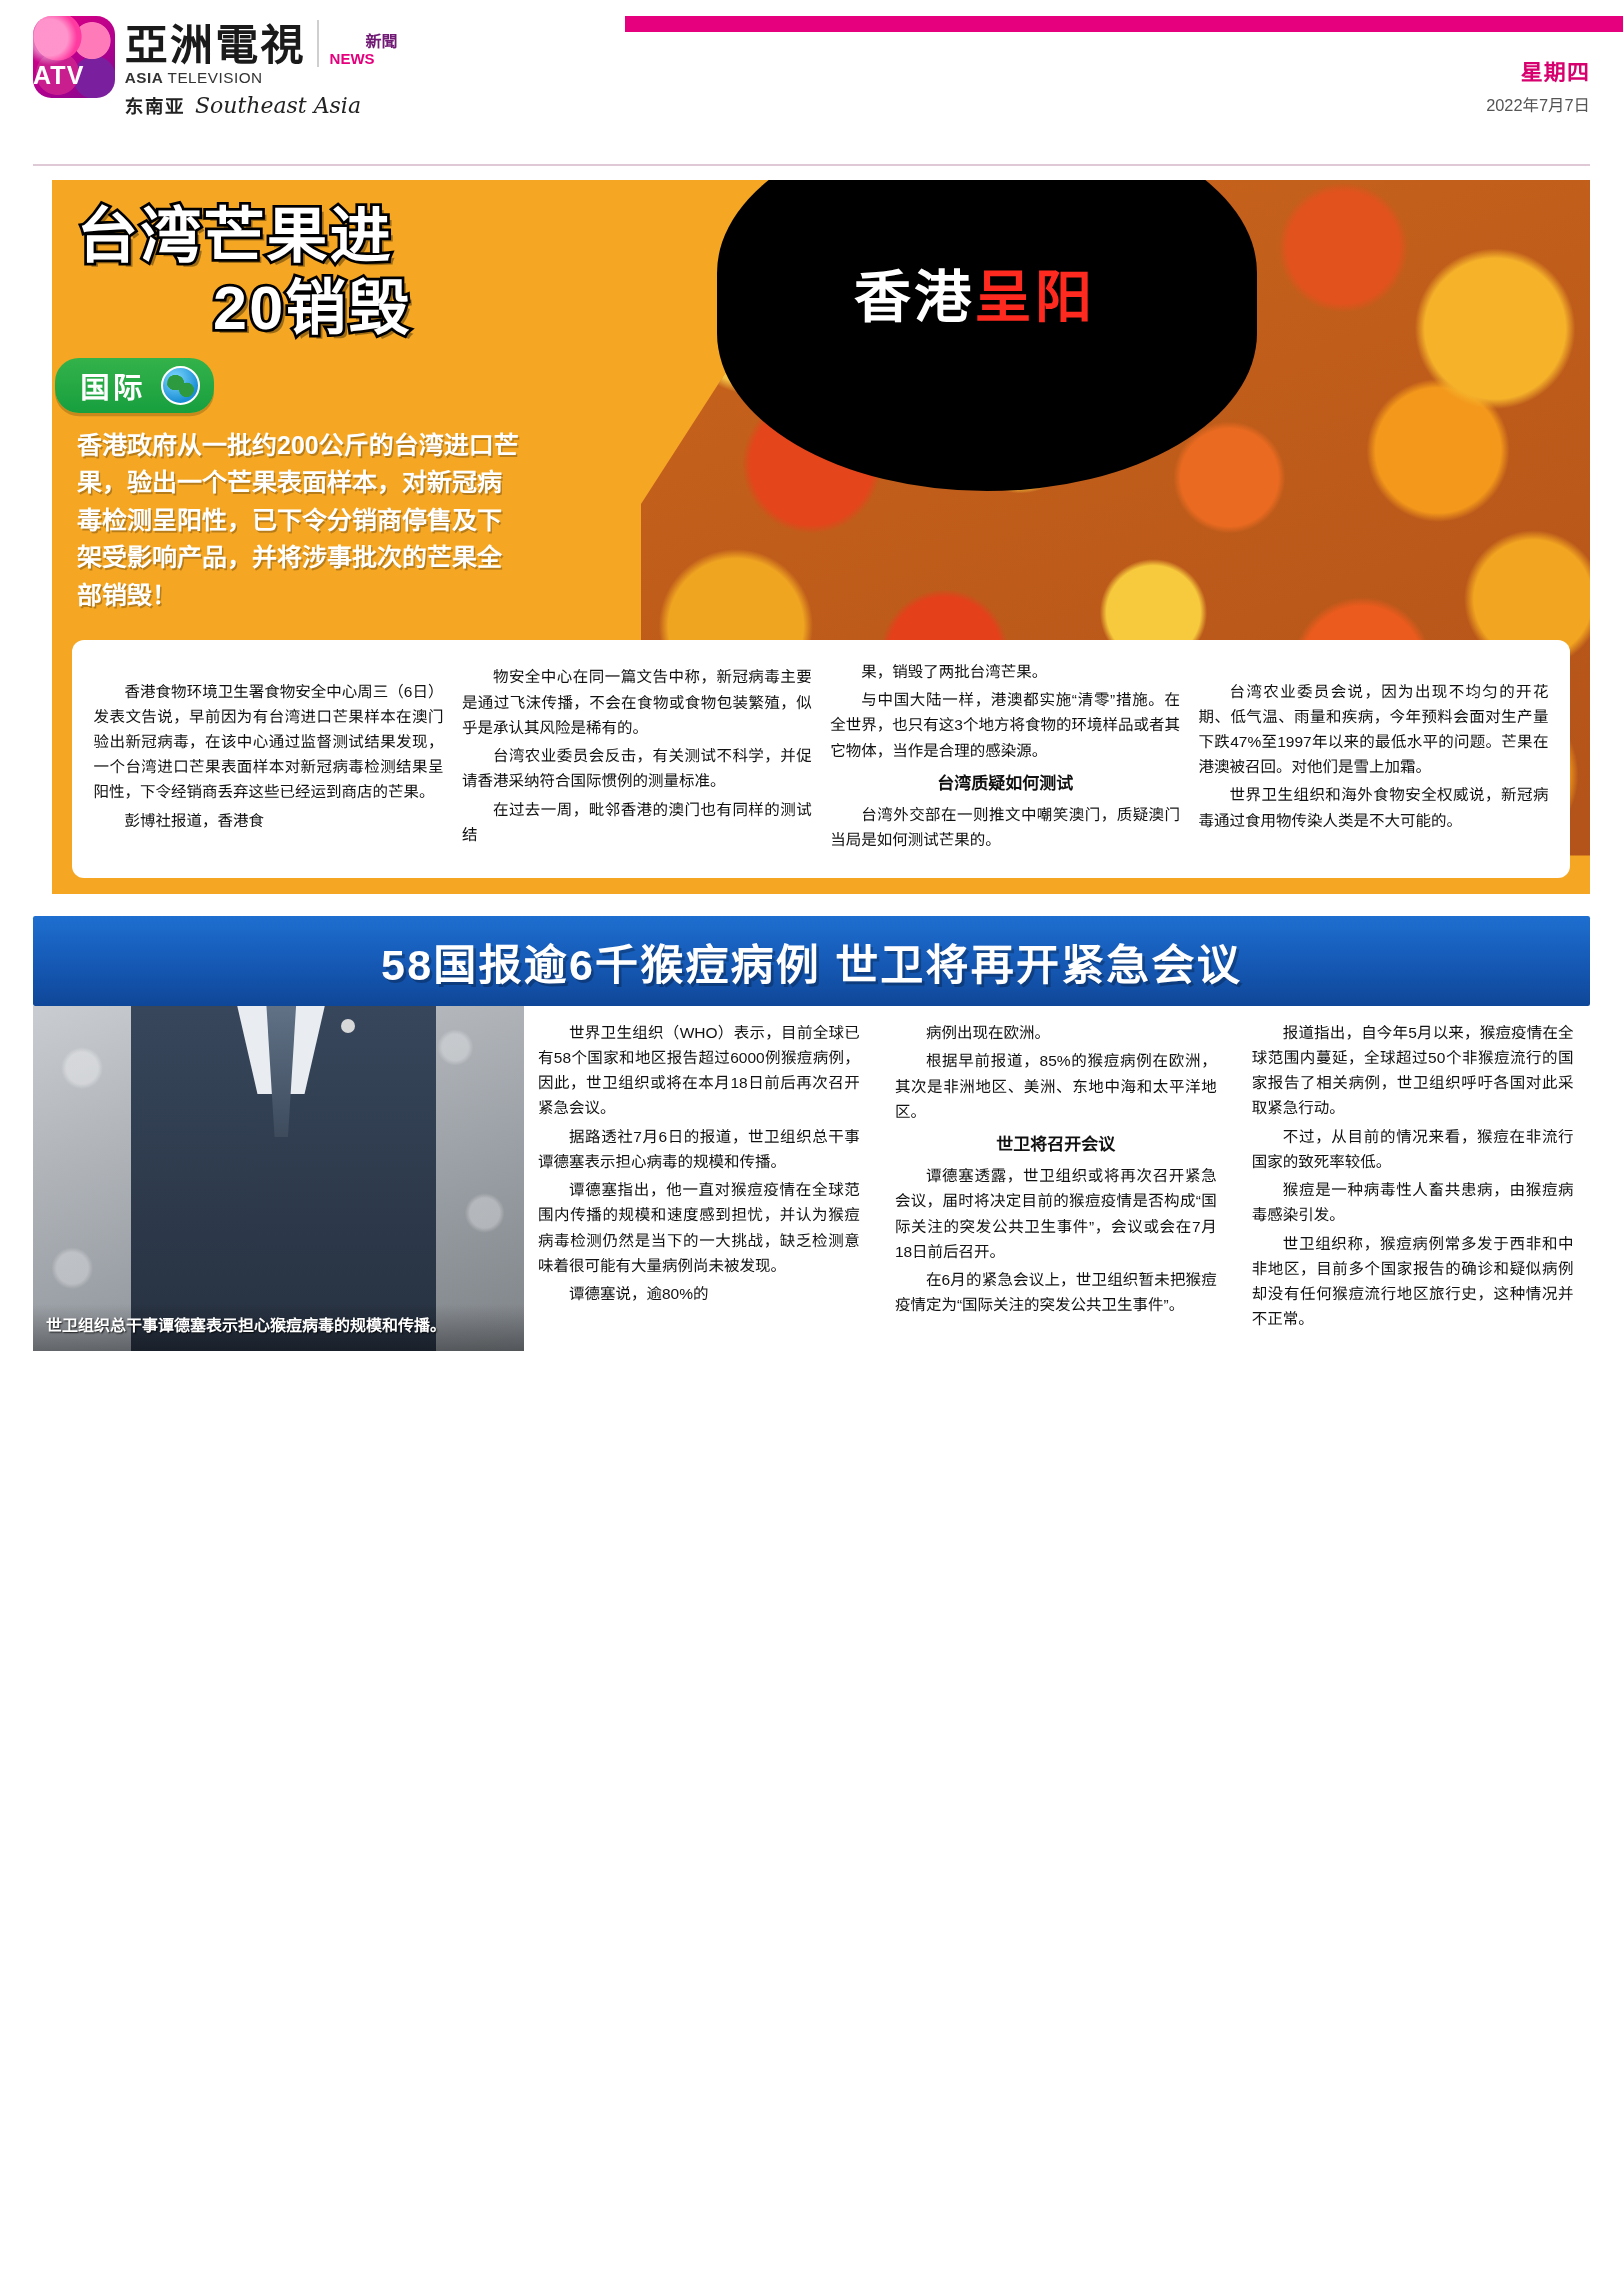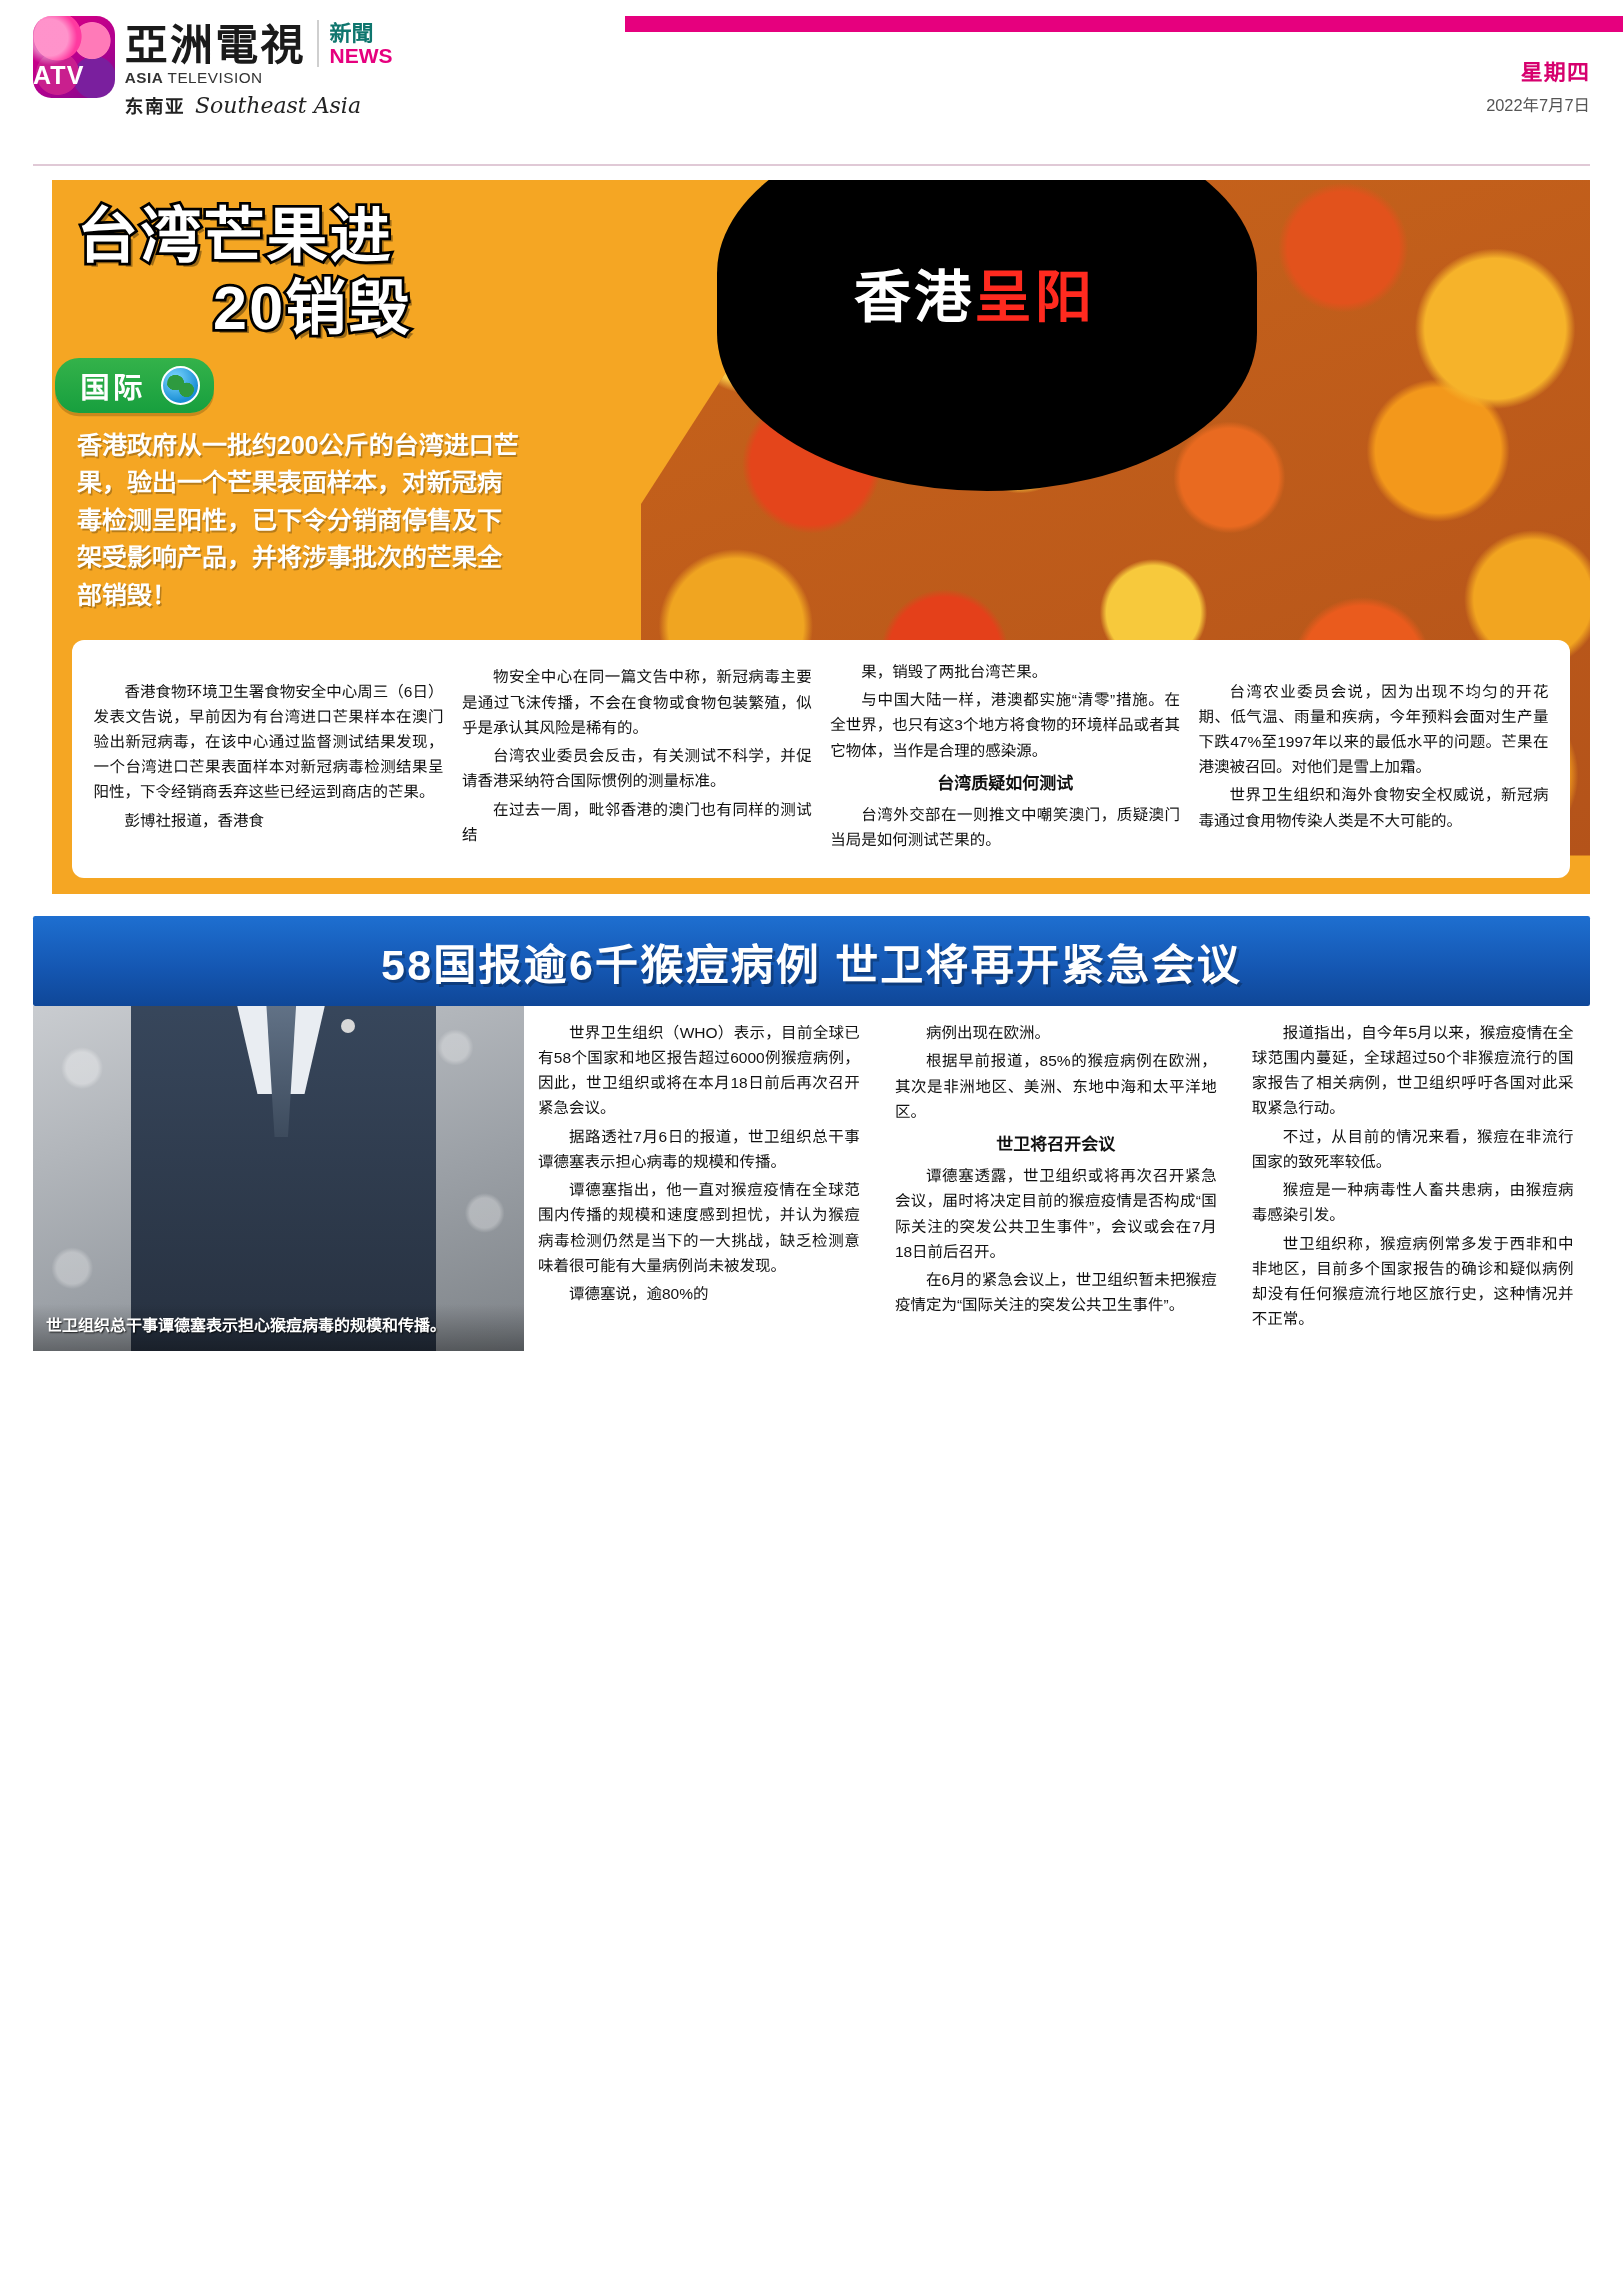--- a/index.html
+++ b/index.html
@@ -46,24 +46,24 @@
   .brand-row1 {
     display: flex; align-items: flex-end; gap: 7.6px;
   }
   .brand-cn {
     font-size: 43px; font-weight: 700; letter-spacing: 2.2px; color: #1a1a1a;
     line-height: 1;
     font-family: "Liberation Sans", "DejaVu Sans", sans-serif;
   }
   .brand-sep { width: 2.2px; height: 47px; background: #cfcfcf; margin: 0 3.3px; }
   .brand-news-cn {
-    font-size: 22px; color: #0f766e; font-weight: 700; line-height: 1.05;
+    font-size: 16px; color: #701a75; font-weight: 700; line-height: 1.05; margin-left: 36px;
   }
   .brand-news-en {
-    font-size: 21px; color: #e6007e; font-weight: 700; line-height: 1.05;
+    font-size: 15px; color: #e6007e; font-weight: 700; line-height: 1.05;
   }
   .brand-row2 {
     display: flex; align-items: flex-start; gap: 8.7px; margin-top: 2.2px;
   }
   .brand-en {
     font-size: 15.3px; letter-spacing: 0.5px; color: #333; font-weight: 700;
   }
   .brand-en .thin { font-weight: 400; }
   .brand-row3 { display:flex; align-items:flex-end; gap: 9.8px; margin-top: 5.5px;}
   .brand-sea-cn { font-size: 18.5px; font-weight:700; color:#222; letter-spacing: 1.6px;}

